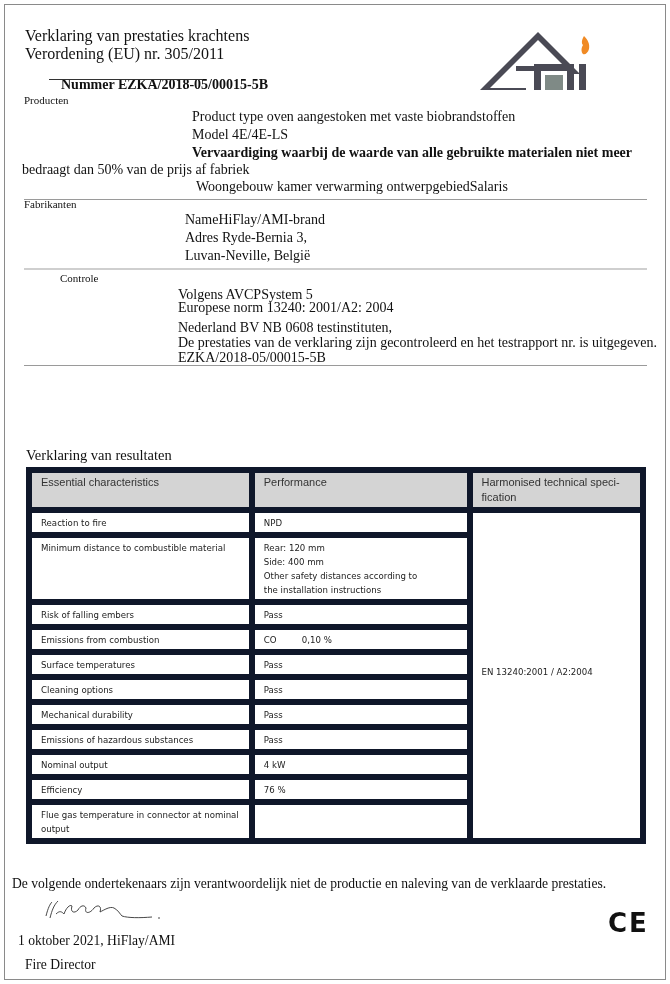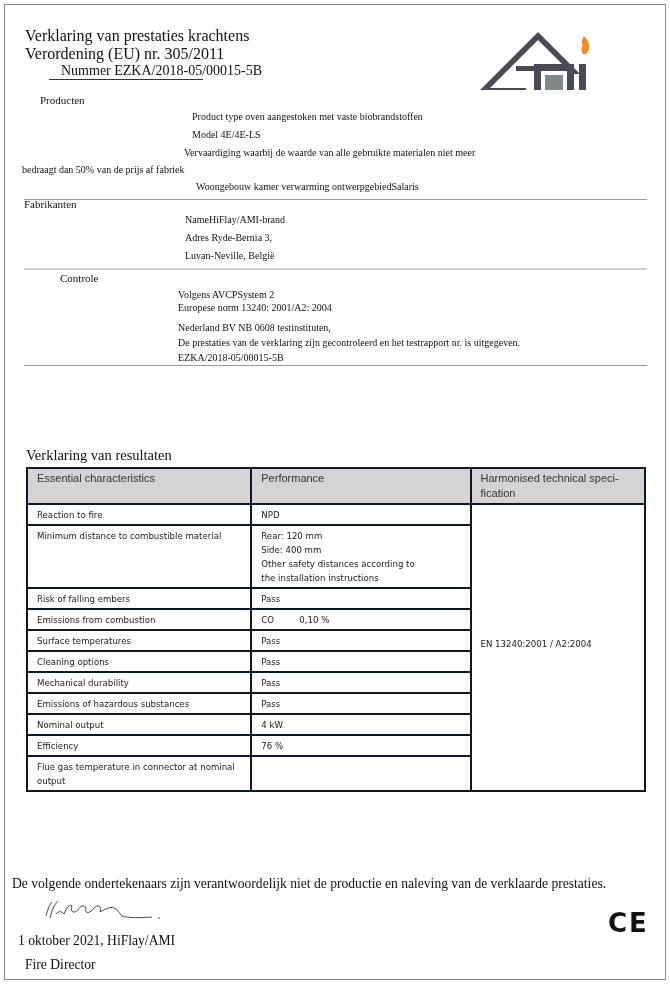--- a/index.html
+++ b/index.html
@@ -1,41 +1,41 @@
 <!DOCTYPE html>
 <html><head>
   <meta charset="utf-8">
   <style>
     html, body { margin: 0; padding: 0; background: #ffffff; }
     body { width: 670px; height: 984px; position: relative; overflow: hidden; font-family: "Liberation Serif", serif; color: #111; }
     .page { position: absolute; left: 4px; top: 4px; width: 662px; height: 976px; border: 1px solid #8a8a8a; box-sizing: border-box; }
     .abs { position: absolute; white-space: nowrap; }
     .serif { font-family: "Liberation Serif", serif; }
     .title { font-size: 16px; line-height: 18px; }
-    .body13 { font-size: 10px; line-height: 16px; }
+    .body13 { font-size: 14px; line-height: 16px; }
     .small { font-size: 11px; }
     .hr { position: absolute; height: 0; border-top: 1px solid #9a9a9a; }
     .underline { position: absolute; height: 0; border-top: 1px solid #333; }
     
     .tbl { position: absolute; left: 26px; top: 467px; width: 620px; border-collapse: collapse; font-family: "DejaVu Sans", sans-serif; }
-    .tbl td { border: 2px solid #0f172a; vertical-align: top; padding: 3px 8px 2px 9px; font-size: 8.6px; line-height: 14px; color: #222; }
+    .tbl td { border: 6px solid #0f172a; vertical-align: top; padding: 3px 8px 2px 9px; font-size: 8.6px; line-height: 14px; color: #222; }
     .tbl .hdr td { background: #d4d4d4; font-family: "Liberation Sans", sans-serif; font-size: 11px; line-height: 15px; color: #333; height: 28px; padding-top: 2px; }
     .tbl .spec { vertical-align: middle; }
     .spec-inner { position: relative; top: -4px; }
     .logo { position: absolute; left: 476px; top: 26px; width: 140px; height: 68px; }
     .ce { position: absolute; left: 608px; top: 908px; font-family: "DejaVu Sans", sans-serif; font-size: 26px; font-weight: bold; letter-spacing: 2px; color: #111; }
   </style>
 </head>
 <body>
 
 <div class="page"></div>
 
 <div class="abs serif title" style="left:25px; top:27px;">Verklaring van prestaties krachtens</div>
 <div class="abs serif title" style="left:25px; top:45px;">Verordening (EU) nr. 305/2011</div>
-<div class="abs serif" style="left:61px; top:63px; font-size:14px; line-height:16px;">Nummer EZKA/2018-05/00015-5B</div>
+<div class="abs serif" style="left:61px; top:77px; font-size:14px; line-height:16px;font-weight:bold;">Nummer EZKA/2018-05/00015-5B</div>
 <div class="underline" style="left:49px; top:79px; width:154px;"></div>
 
 <div class="logo">
   <svg width="140" height="68" viewBox="0 0 140 68">
 
     <polygon points="4,64 62,6 104,48 96,48 62,14 14,62 50,62 50,64" fill="#4a4a55"></polygon>
 
     <rect x="40" y="40" width="18" height="5" fill="#4a4a55"></rect>
 
     <rect x="58" y="38" width="7" height="26" fill="#4a4a55"></rect>
@@ -43,36 +43,36 @@
     <rect x="91" y="38" width="7" height="26" fill="#4a4a55"></rect>
 
     <rect x="69" y="49" width="18" height="15" fill="#7f8a86"></rect>
 
     <rect x="103" y="38" width="7" height="26" fill="#4a4a55"></rect>
 
     <path d="M108,10 C112,14 114,18 113,23 C112,27 109,29 107,28 C105,26 105,22 107,19 C105,17 106,13 108,10 Z" fill="#f08a24"></path>
   </svg>
 </div>
 
-<div class="abs serif small" style="left:24px; top:94px;margin-left:16px;">Producten</div>
+<div class="abs serif small" style="left:24px; top:94px;">Producten</div>
 <div class="abs serif body13" style="left:192px; top:109px;">Product type oven aangestoken met vaste biobrandstoffen</div>
 <div class="abs serif body13" style="left:192px; top:127px;">Model 4E/4E-LS</div>
-<div class="abs serif body13" style="left:184px; top:145px;">Vervaardiging waarbij de waarde van alle gebruikte materialen niet meer</div>
+<div class="abs serif body13" style="left:192px; top:145px;font-weight:bold;">Vervaardiging waarbij de waarde van alle gebruikte materialen niet meer</div>
 <div class="abs serif body13" style="left:22px; top:162px;">bedraagt dan 50% van de prijs af fabriek</div>
 <div class="abs serif body13" style="left:196px; top:179px;">Woongebouw kamer verwarming ontwerpgebiedSalaris</div>
 <div class="hr" style="left:24px; top:199px; width:623px;"></div>
 
 <div class="abs serif small" style="left:24px; top:198px;">Fabrikanten</div>
 <div class="abs serif body13" style="left:185px; top:212px;">NameHiFlay/AMI-brand</div>
 <div class="abs serif body13" style="left:185px; top:230px;">Adres Ryde-Bernia 3,</div>
 <div class="abs serif body13" style="left:185px; top:248px;">Luvan-Neville, België</div>
 <div class="hr" style="left:24px; top:268px; width:623px; border-top:2px solid #cfcfcf;"></div>
 
 <div class="abs serif small" style="left:24px; top:272px;margin-left:36px;">Controle</div>
-<div class="abs serif body13" style="left:178px; top:287px;">Volgens AVCPSystem 2</div>
+<div class="abs serif body13" style="left:178px; top:287px;">Volgens AVCPSystem 5</div>
 <div class="abs serif body13" style="left:178px; top:288px;margin-top:12px;">Europese norm 13240: 2001/A2: 2004</div>
 <div class="abs serif body13" style="left:178px; top:320px;">Nederland BV NB 0608 testinstituten,</div>
 <div class="abs serif body13" style="left:178px; top:335px;">De prestaties van de verklaring zijn gecontroleerd en het testrapport nr. is uitgegeven.</div>
 <div class="abs serif body13" style="left:178px; top:350px;">EZKA/2018-05/00015-5B</div>
 <div class="hr" style="left:24px; top:365px; width:623px;"></div>
 
 <div class="abs serif" style="left:26px; top:447px; font-size:14.5px;">Verklaring van resultaten</div>
 
 <table class="tbl">
   <colgroup>

